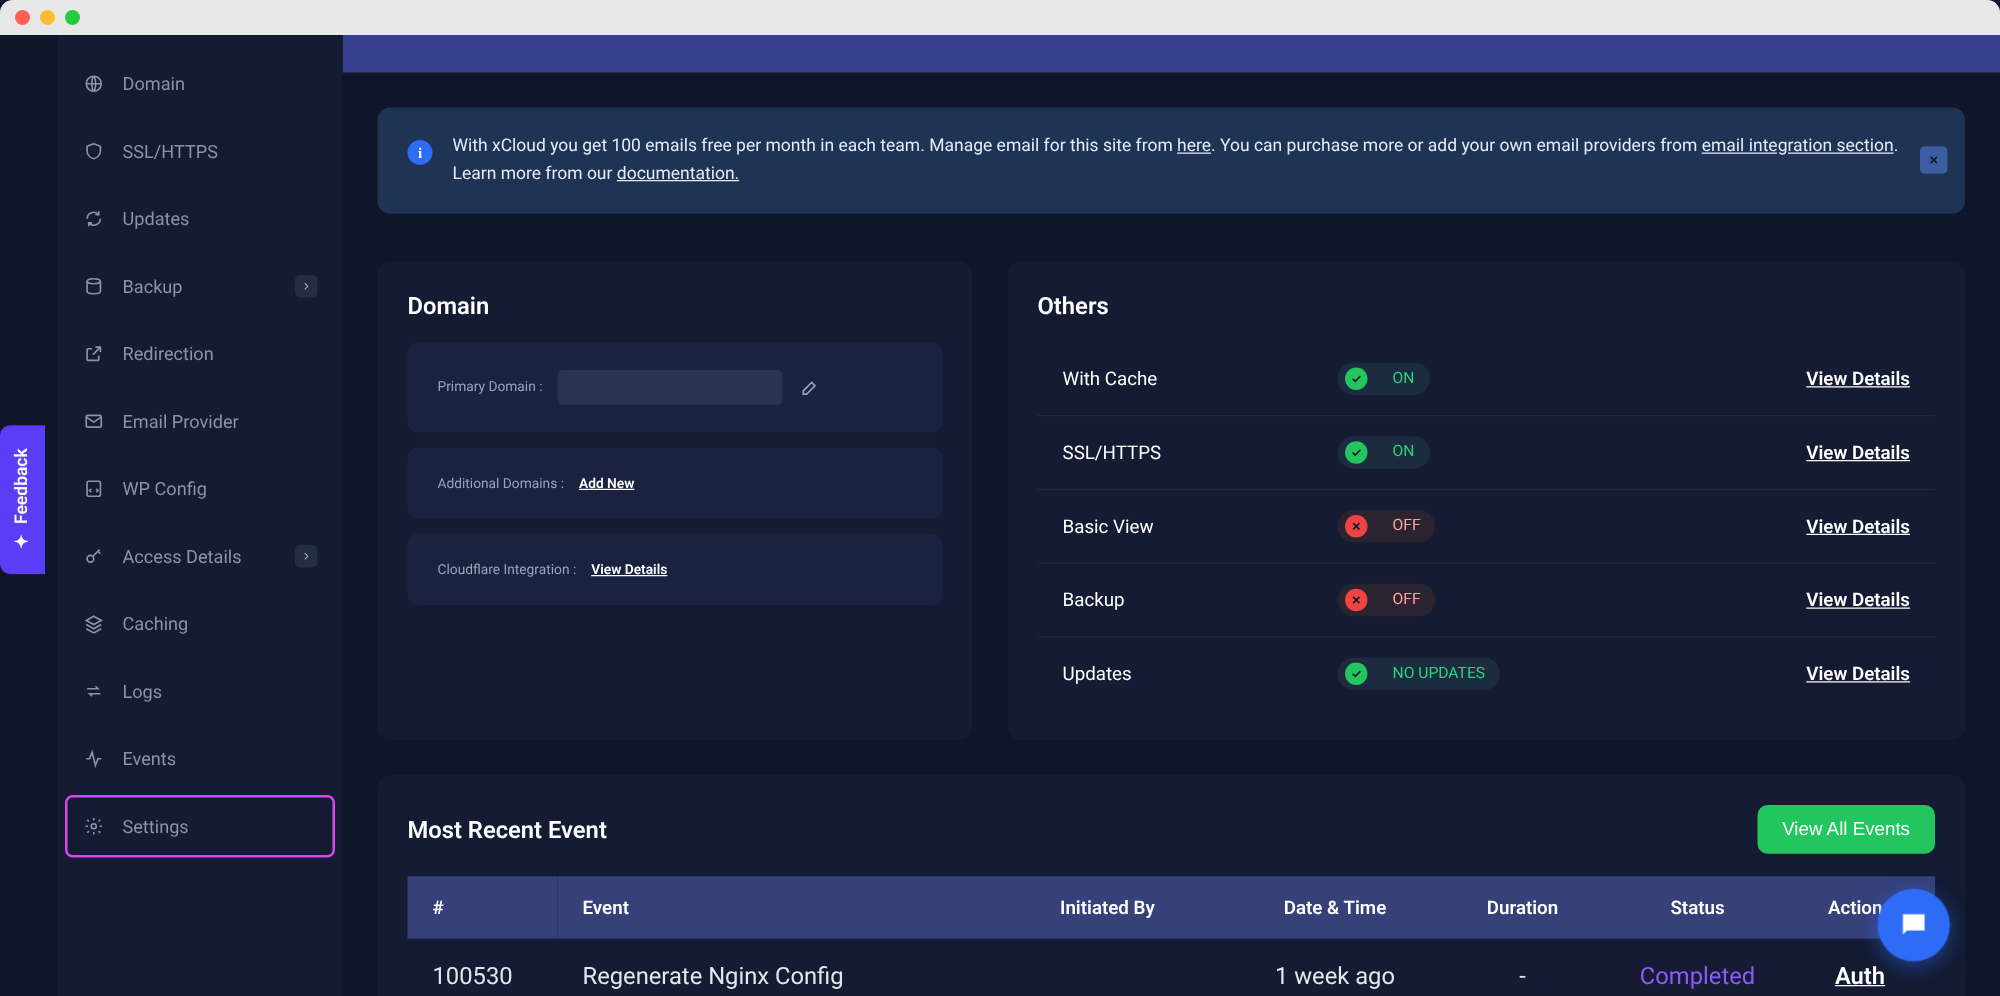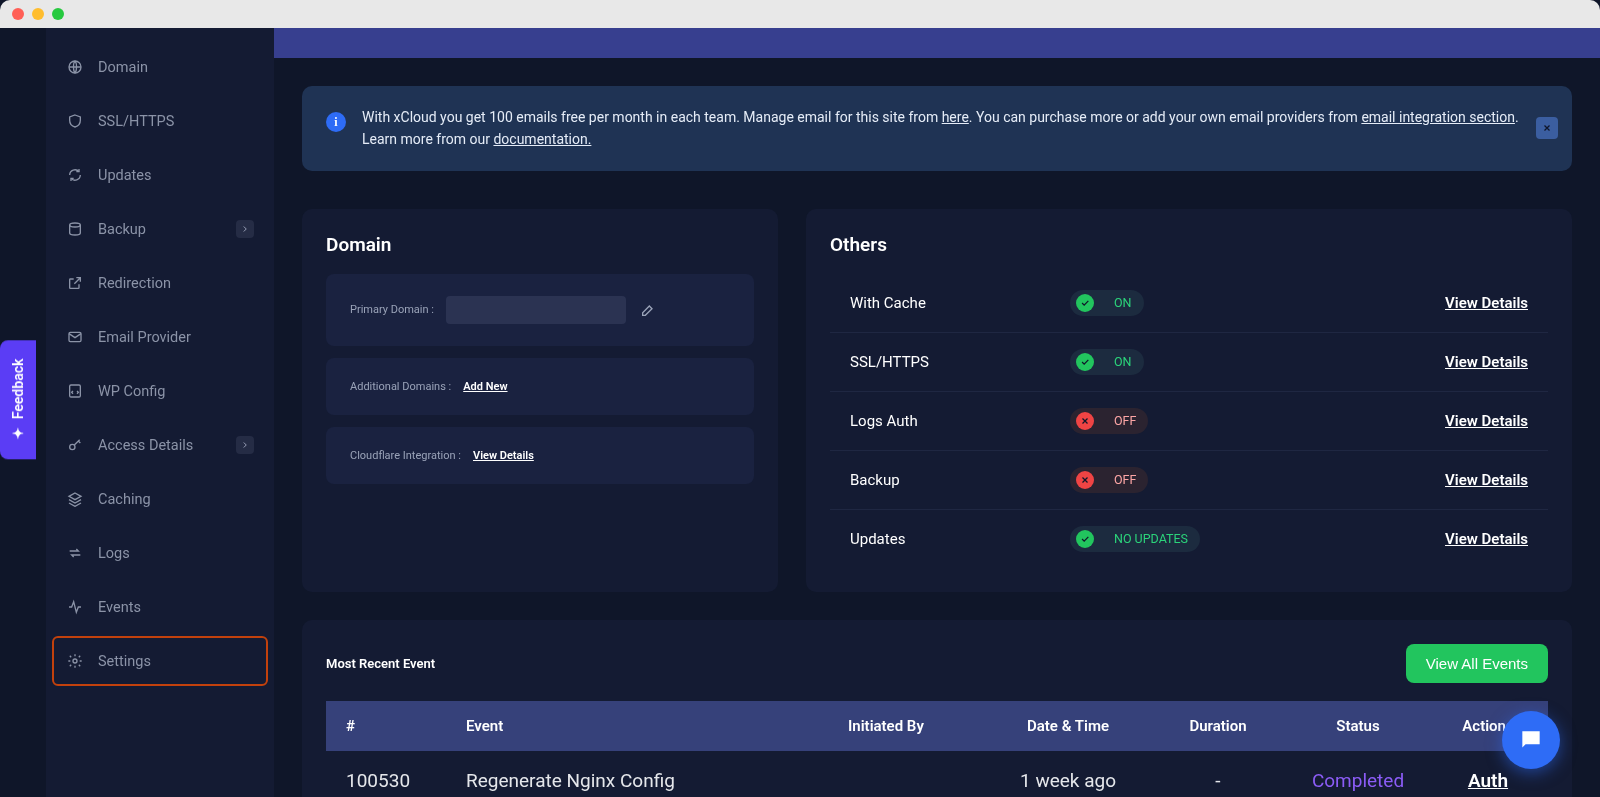--- a/index.html
+++ b/index.html
@@ -52,21 +52,21 @@
   }
   .side-item .icon-slot {
     width: 18px; height: 18px;
     margin-right: 14px;
     display: inline-flex;
     align-items: center;
     justify-content: center;
   }
   .side-item svg { width: 16px; height: 16px; fill: none; stroke: #8b93a7; stroke-width: 2; }
   .side-item.highlighted {
-    border: 2px solid #c2410c;
+    border: 2px solid #d946ef;
     border-radius: 6px;
     margin: 2px 6px;
     padding: 14px 12px;
   }
   .chev {
     margin-left: auto;
     width: 18px; height: 18px;
     background: #252c45;
     border-radius: 4px;
     display: flex; align-items: center; justify-content: center;
@@ -172,21 +172,21 @@
   .badge-on { color: #2bd37a; }
   .badge-off { color: #fca5a5; background:#2b2330; }
   .badge-circle { width: 18px; height: 18px; border-radius: 50%; display:flex;align-items:center;justify-content:center; }
   .bc-green { background: #22c55e; }
   .bc-red { background: #ef4444; }
   .badge-circle svg{ width:10px;height:10px; stroke:#0f1629; stroke-width:3; fill:none;}
   .view-link { color: #fff; font-size: 15px; text-decoration: underline; font-weight:600; cursor:pointer; }
 
   .events-card { background: #141b33; border-radius: 10px; padding: 24px 24px 0 24px; }
   .events-head { display: flex; justify-content: space-between; align-items: center; margin-bottom: 18px; }
-  .events-title { font-size: 13px; font-weight: 600; color: #fff; }
+  .events-title { font-size: 19px; font-weight: 600; color: #fff; }
   .btn-green {
     background: #22c55e;
     color: #fff;
     border: none;
     padding: 11px 20px;
     border-radius: 8px;
     font-size: 15px;
     cursor: pointer;
   }
   table { width: 100%; border-collapse: collapse; }
@@ -414,21 +414,21 @@
                 <span class="badge-circle bc-green">
                   <svg viewBox="0 0 24 24">
                     <path d="M5 12l5 5L20 7"></path>
                   </svg>
                 </span>
                 <span>ON</span>
               </span></div>
           <div class="o-right"><span class="view-link">View Details</span></div>
         </div>
         <div class="others-row">
-          <div class="o-left">Logs Auth</div>
+          <div class="o-left">Basic View</div>
           <div class="o-mid"><span class="badge badge-off">
                 <span class="badge-circle bc-red">
                   <svg viewBox="0 0 24 24">
                     <path d="M6 6l12 12M18 6L6 18"></path>
                   </svg>
                 </span>
                 <span>OFF</span>
               </span></div>
           <div class="o-right"><span class="view-link">View Details</span></div>
         </div>

